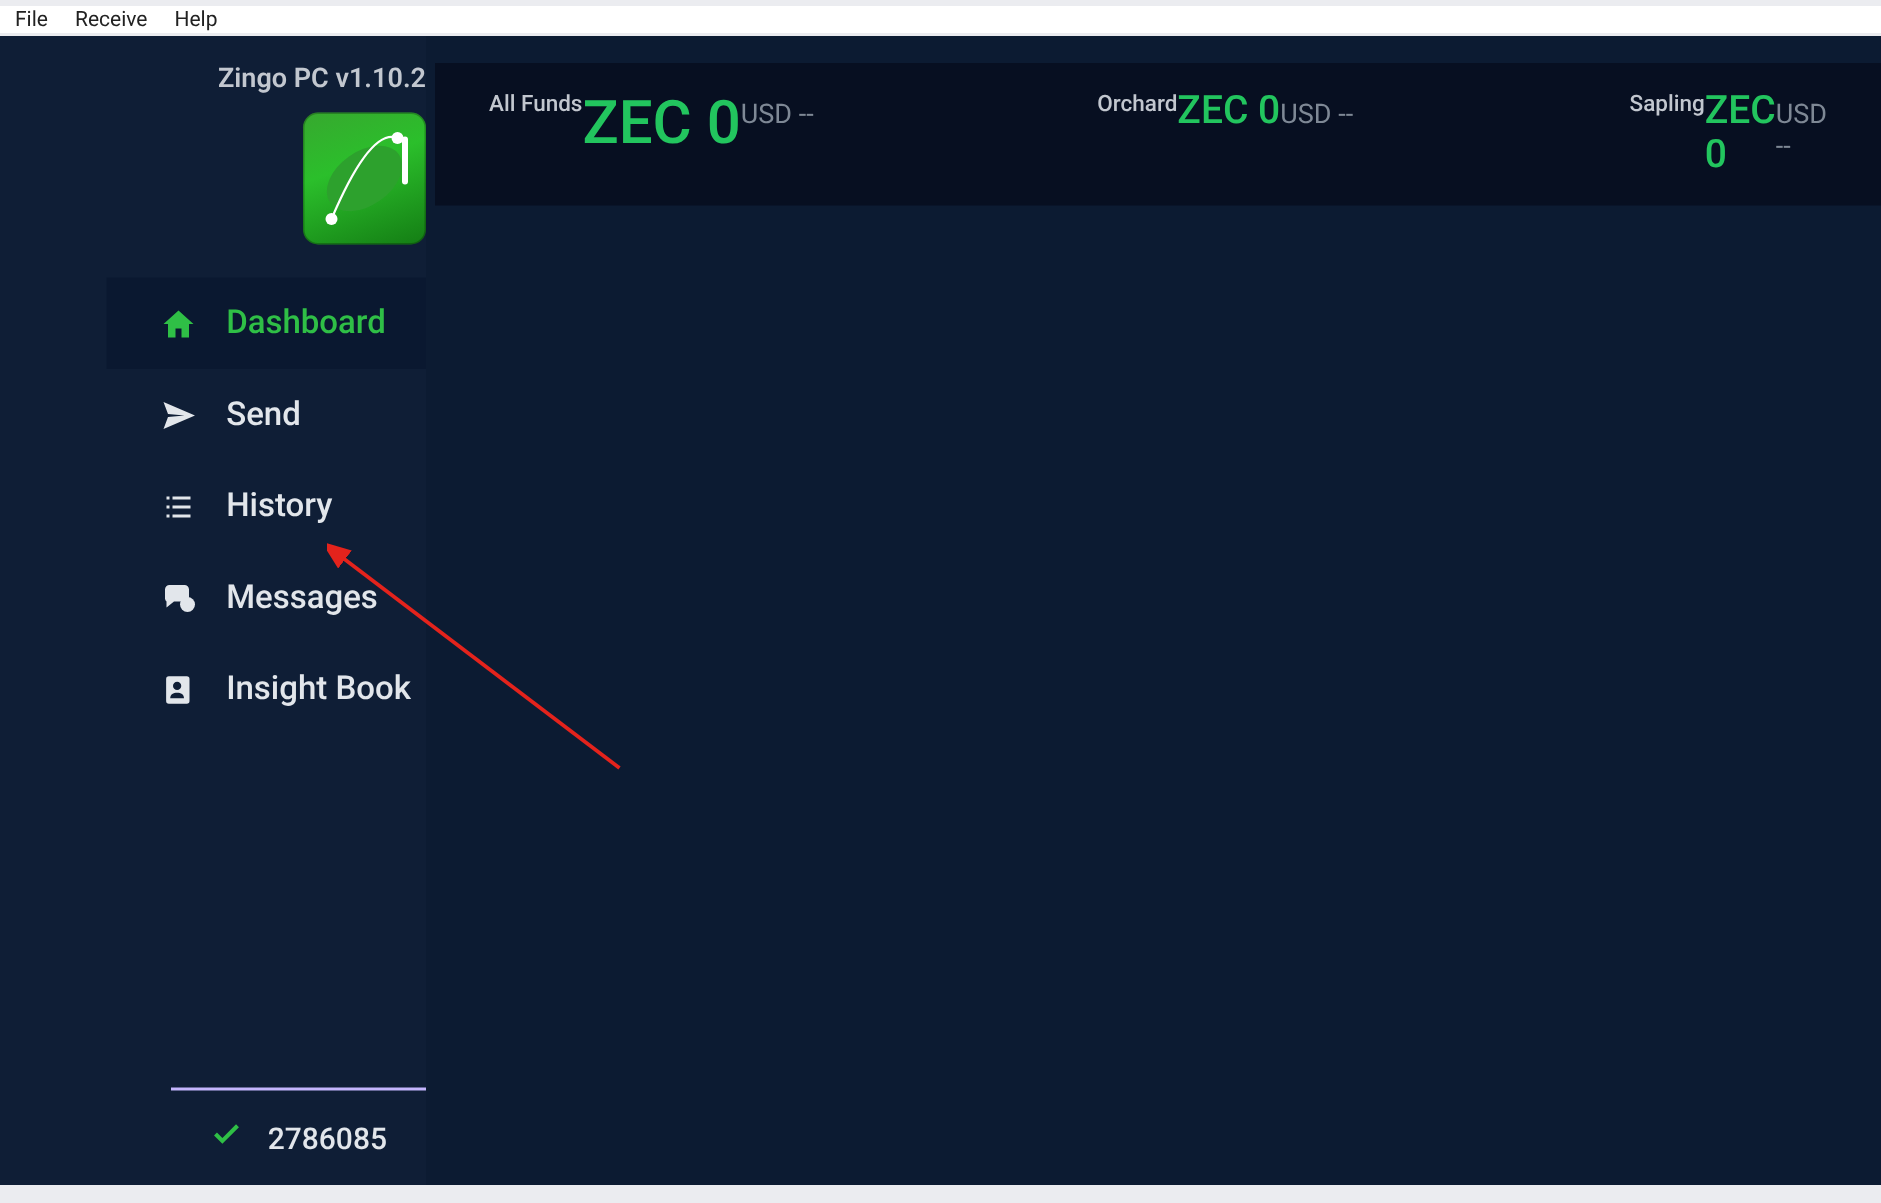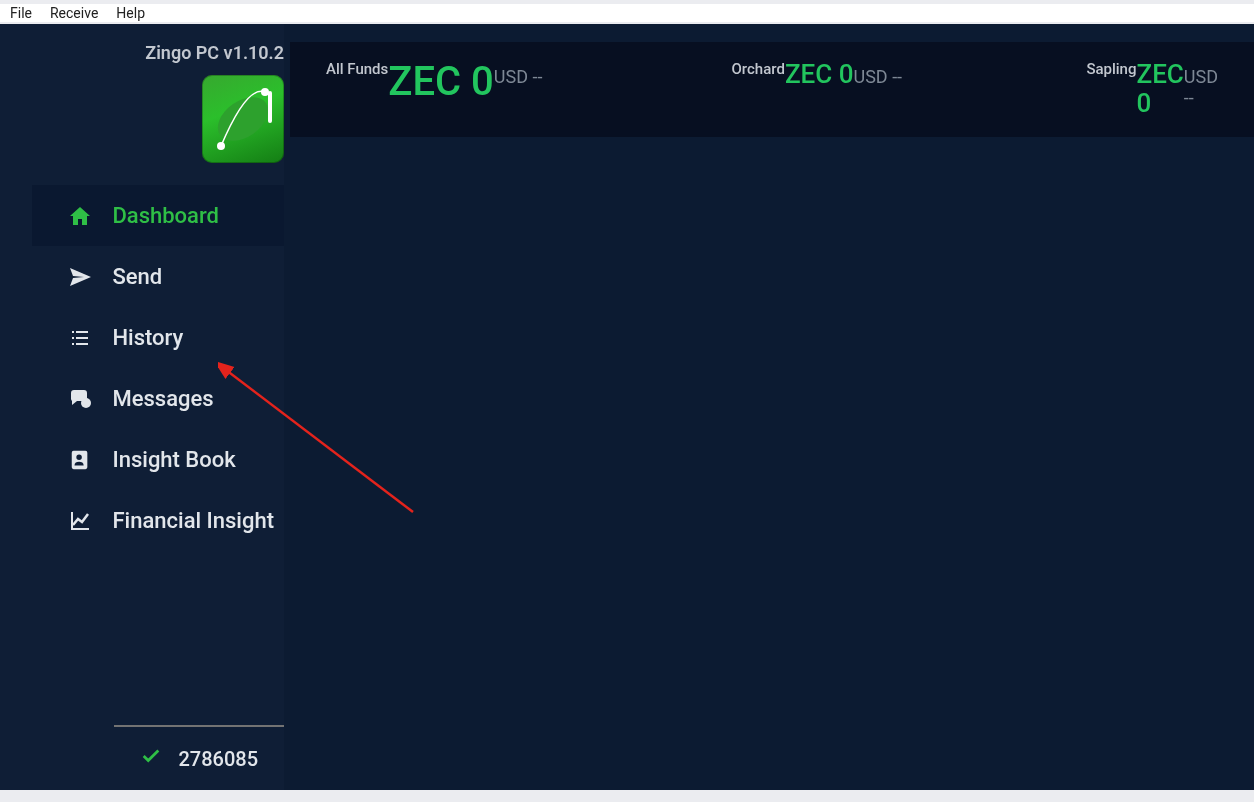--- a/index.html
+++ b/index.html
@@ -81,21 +81,21 @@
   .nav-item.active .nav-icon svg { fill: #2fbf46; }
   .nav-icon {
     width: 28px;
     display: flex;
     justify-content: center;
     align-items: center;
   }
   .nav-icon svg { fill: #e2e6eb; }
   .status-bar {
     margin-top: auto;
-    border-top: 2px solid #737373;
+    border-top: 2px solid #c4b5fd;
     padding: 18px 26px;
     display: flex;
     align-items: center;
     gap: 16px;
     font-size: 20px;
     color: #e2e6eb;
     font-weight: 500;
   }
   .status-bar svg { stroke: #2fbf46; }
   .main {
@@ -210,29 +210,20 @@
         <span>Messages</span>
       </div>
       <div class="nav-item">
         <span class="nav-icon">
           <svg width="22" height="24" viewBox="0 0 24 24">
               <path d="M5 2h13a2 2 0 012 2v16a2 2 0 01-2 2H5a2 2 0 01-2-2V4a2 2 0 012-2zm6 4a3 3 0 100 6 3 3 0 000-6zm-5 12h10c0-2.8-2.2-4-5-4s-5 1.2-5 4z"></path>
             </svg>
         </span>
         <span>Insight Book</span>
       </div>
-      <div class="nav-item">
-        <span class="nav-icon">
-          <svg width="24" height="24" viewBox="0 0 24 24">
-              <path d="M3 3h2v18H3zm0 16h18v2H3z"></path>
-              <path d="M5 16l5-6 4 3 6-8" stroke="#e2e6eb" stroke-width="2.5" fill="none"></path>
-            </svg>
-        </span>
-        <span>Financial Insight</span>
-      </div>
     </div>
 
     <div class="status-bar">
       <span>
         <svg width="22" height="22" viewBox="0 0 24 24" fill="none" stroke-width="3">
             <path d="M4 12l5 5L20 6"></path>
           </svg>
       </span>
       <span>2786085</span>
     </div>

